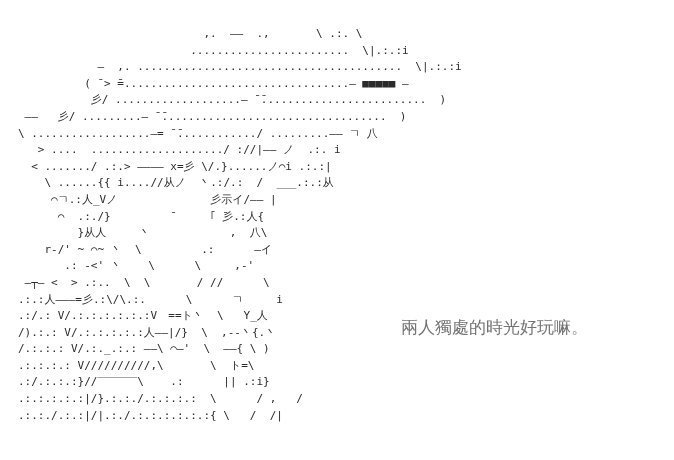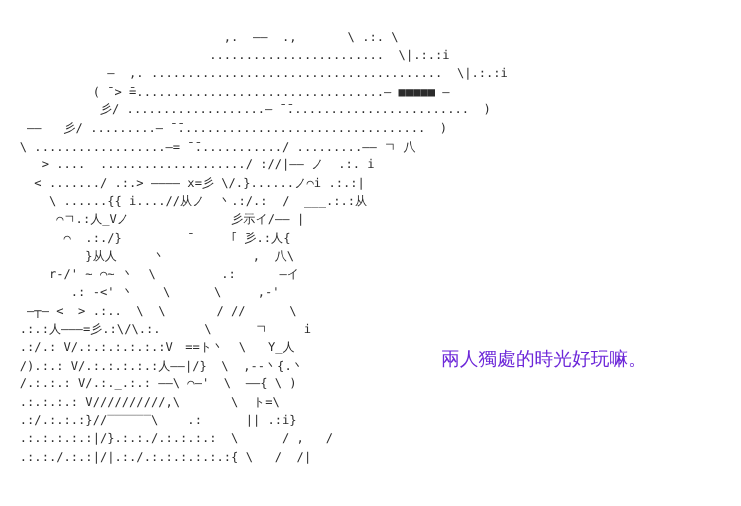--- a/index.html
+++ b/index.html
@@ -43,21 +43,21 @@
   #dialogue-line {
     position: absolute;
     left: 401px;
     top: 316px;
     margin: 0;
     padding: 0;
     white-space: pre;
     font-family: "DejaVu Sans", "Liberation Sans", sans-serif;
     font-size: 17px;
     line-height: 22px;
-    color: #6d28d9;
+    color: #737373;
   }
 </style>
 </head>
 <body>
 
 <div id="scene">
 
   <pre id="aa-art">                            ,.  ――  .,       \ .:. \
                           ........................  \|.:.:i
             ―  ,. ........................................  \|.:.:i

